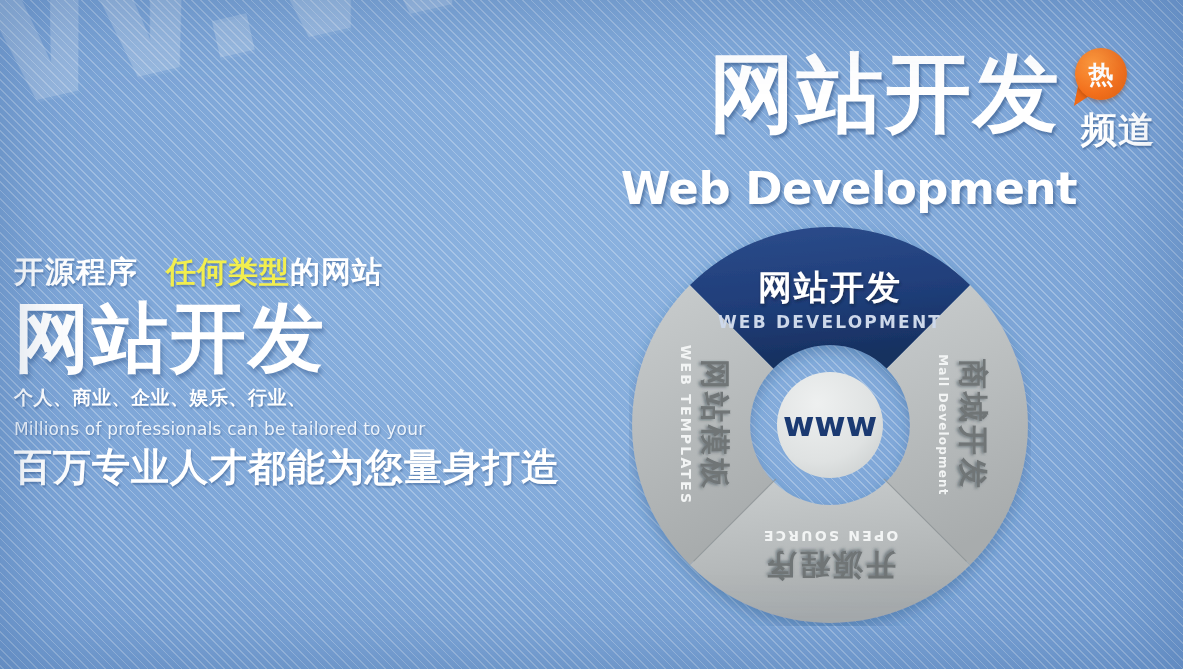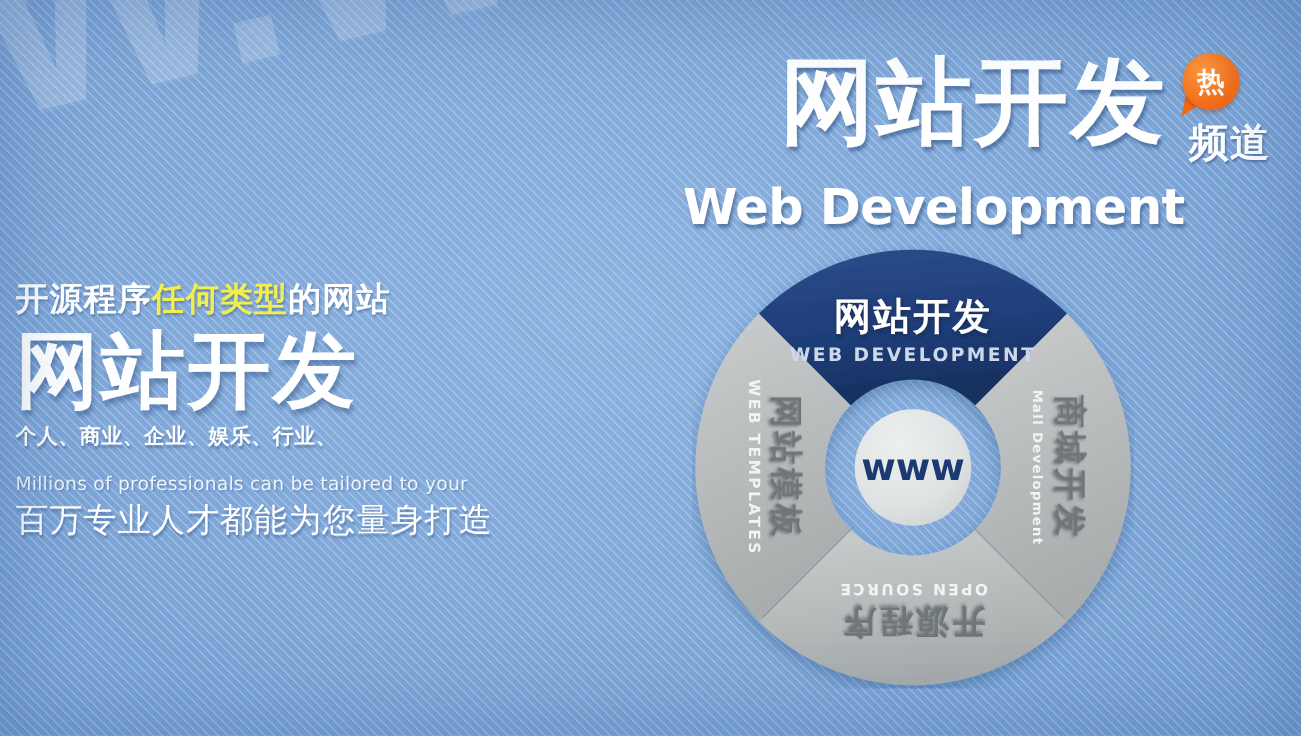--- a/index.html
+++ b/index.html
@@ -86,42 +86,42 @@
     font-family:"DejaVu Sans","Liberation Sans",sans-serif;
   }
 
   
   #left-copy{position:absolute;left:14px;top:252px;}
   #lc-line1{
     font-size:30px;font-weight:bold;color:#ffffff;letter-spacing:1px;
     text-shadow:1px 2px 2px rgba(45,80,130,0.45);
     white-space:nowrap;
   }
-  #lc-line1 .hl{color:#f2ee4e;}
+  #lc-line1 .hl{color:#f2ee4e;margin-left:28px;}
   #lc-title{
     font-size:76px;font-weight:bold;color:#ffffff;letter-spacing:2px;
     line-height:86px;margin-top:2px;
     text-shadow:2px 4px 4px rgba(45,80,130,0.45);
     white-space:nowrap;
   }
   .lc-sub{
     font-size:19px;font-weight:bold;color:#ffffff;letter-spacing:0.5px;
     line-height:34px;
     text-shadow:1px 2px 2px rgba(45,80,130,0.45);
     white-space:nowrap;
   }
   #lc-en{
     font-size:17px;color:#eef4fb;letter-spacing:0.2px;
-    margin-top:15px;margin-bottom:3px;
+    margin-top:4px;margin-bottom:3px;
     text-shadow:1px 1px 2px rgba(45,80,130,0.45);
     white-space:nowrap;
     font-family:"DejaVu Sans","Liberation Sans",sans-serif;
   }
   #lc-last{
-    font-size:30px;font-weight:normal;color:#ffffff;letter-spacing:1px;
+    font-size:38px;font-weight:bold;color:#ffffff;letter-spacing:1px;
     text-shadow:1px 2px 2px rgba(45,80,130,0.45);
     white-space:nowrap;
   }
 
   
   #donut-wrap{
     position:absolute;left:629px;top:224px;width:402px;height:402px;
   }
   #donut-svg{position:absolute;left:0;top:0;}
 

